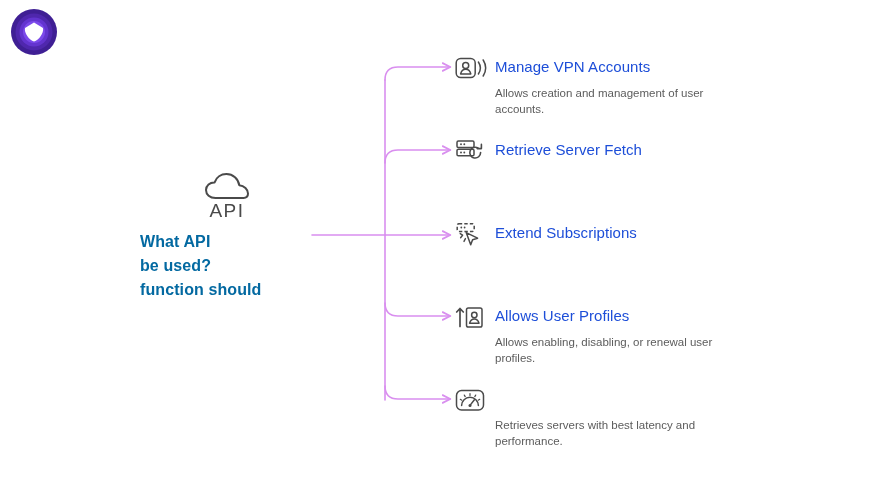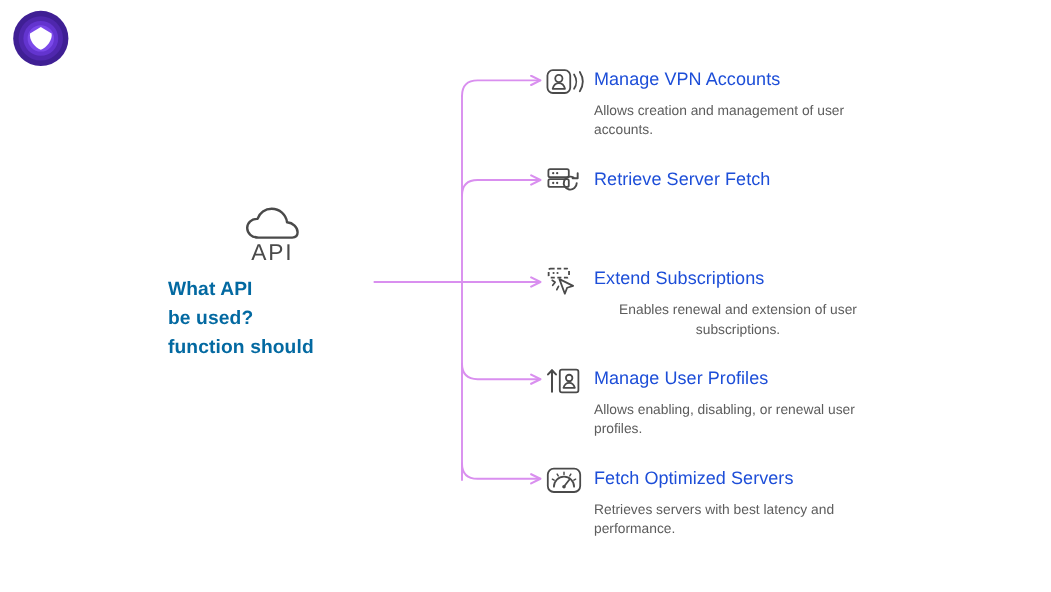--- a/index.html
+++ b/index.html
@@ -86,21 +86,21 @@
     margin-top: 3px;
     font-size: 11.5px;
     color: #5c5c5c;
     line-height: 16px;
     width: 240px;
   }
 
   
   #branch-item-0 { top: 56px; }
   #branch-item-1 { top: 139px; }
-  #branch-item-2 { top: 222px; text-align: center; }
+  #branch-item-2 { top: 222px; }
   #branch-item-3 { top: 305px; }
   #branch-item-4 { top: 388px; }
 </style>
 </head>
 <body>
 
 <div id="brand-logo">
   <svg width="48" height="48" viewBox="0 0 48 48">
     <circle cx="24" cy="24" r="23" fill="#3f1f94"></circle>
     <circle cx="24" cy="24" r="18.5" fill="#4f27ad"></circle>
@@ -178,41 +178,39 @@
   <div class="branch-head">
     <svg class="branch-icon" viewBox="0 0 33 25">
       <rect x="2.2" y="1.8" width="17" height="7.6" rx="1.6" fill="none" stroke="#4a4a4a" stroke-width="1.5" stroke-dasharray="3.4 2.1"></rect>
       <circle cx="6.3" cy="5.5" r="0.9" fill="#4a4a4a"></circle>
       <circle cx="9.6" cy="5.5" r="0.9" fill="#4a4a4a"></circle>
       <path d="M11.2,10.6 L22.6,16.2 L17.6,17.8 L15.7,22.8 Z" fill="none" stroke="#4a4a4a" stroke-width="1.5" stroke-linejoin="round"></path>
       <path d="M7.6,13.2 L5.2,11.6 M7.6,13.2 L5.6,15.8 M10.4,16.6 L9,19.4" fill="none" stroke="#4a4a4a" stroke-width="1.4" stroke-linecap="round"></path>
     </svg>
     <div class="branch-title">Extend Subscriptions</div>
   </div>
-  <div class="branch-desc">Enables renewal and extension of user subscriptions.</div>
 </div>
 
 <div class="branch-item" id="branch-item-3">
   <div class="branch-head">
     <svg class="branch-icon" viewBox="0 0 33 25">
       <path d="M5,21.5 L5,3.5 M5,3.5 L1.7,7 M5,3.5 L8.3,7" fill="none" stroke="#4a4a4a" stroke-width="1.7" stroke-linecap="round" stroke-linejoin="round"></path>
       <rect x="11.5" y="3" width="15.5" height="19" rx="1.8" fill="none" stroke="#4a4a4a" stroke-width="1.5"></rect>
       <circle cx="19.3" cy="10" r="2.7" fill="none" stroke="#4a4a4a" stroke-width="1.5"></circle>
       <path d="M14.6,18.2 C15.4,15.2 17.6,14 19.3,14 C21,14 23.2,15.2 24,18.2 Z" fill="none" stroke="#4a4a4a" stroke-width="1.5" stroke-linejoin="round"></path>
     </svg>
-    <div class="branch-title">Manage User Profiles</div>
+    <div class="branch-title">Allows User Profiles</div>
   </div>
   <div class="branch-desc">Allows enabling, disabling, or renewal user profiles.</div>
 </div>
 
 <div class="branch-item" id="branch-item-4">
   <div class="branch-head">
     <svg class="branch-icon" viewBox="0 0 33 25">
       <rect x="1.5" y="2.5" width="27" height="19.5" rx="5" fill="none" stroke="#4a4a4a" stroke-width="1.5"></rect>
       <path d="M6.6,17.6 a8.4,8.4 0 1,1 16.8,0" fill="none" stroke="#4a4a4a" stroke-width="1.5" stroke-linecap="round"></path>
       <path d="M15,7.4 L15,5.6 M10.2,8.6 L9.3,7.1 M6.8,12.2 L5.3,11.3 M19.8,8.6 L20.7,7.1 M23.2,12.2 L24.7,11.3" fill="none" stroke="#4a4a4a" stroke-width="1.2" stroke-linecap="round"></path>
       <path d="M15,17.4 L19.4,11.8" fill="none" stroke="#4a4a4a" stroke-width="1.5" stroke-linecap="round"></path>
       <circle cx="15" cy="17.6" r="1.5" fill="#4a4a4a"></circle>
     </svg>
-    <div class="branch-title">Fetch Optimized Servers</div>
   </div>
   <div class="branch-desc">Retrieves servers with best latency and performance.</div>
 </div>
 
 </body></html>

